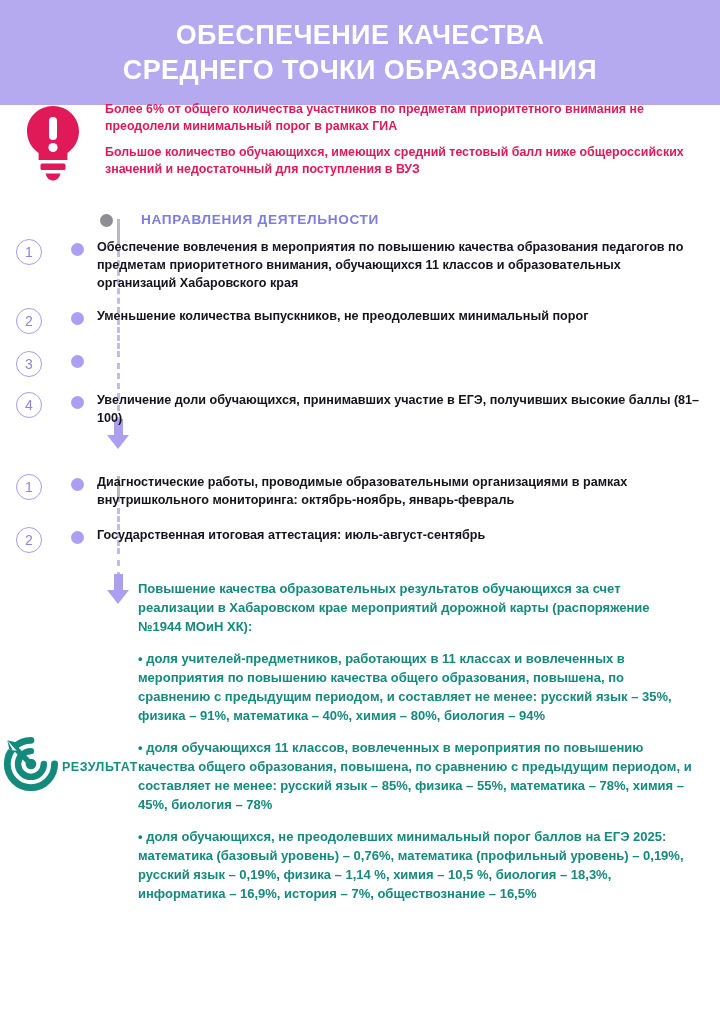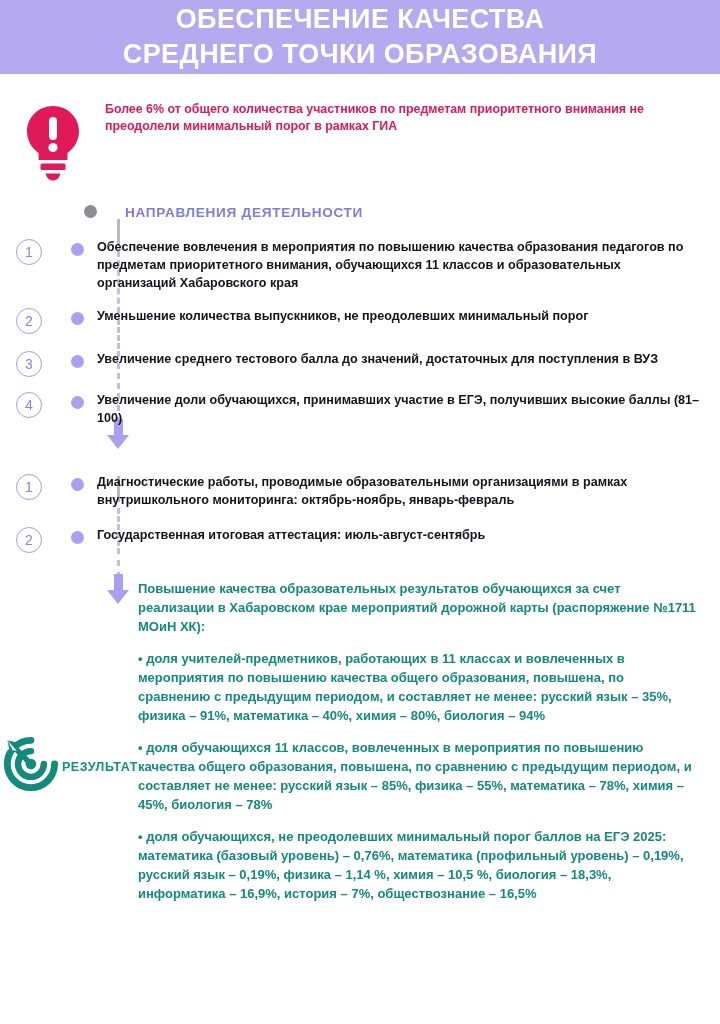--- a/index.html
+++ b/index.html
@@ -16,21 +16,21 @@
     font-family: "Liberation Sans", sans-serif;
     color: #000;
   }
 
   
   .header-band {
     position: absolute;
     left: 0;
     top: 0;
     width: 720px;
-    height: 74px;
+    height: 105px;
     background: #b5a9ef;
     display: flex;
     flex-direction: column;
     align-items: center;
     justify-content: center;
   }
   .header-line {
     color: #ffffff;
     font-weight: bold;
     font-size: 27px;
@@ -73,23 +73,24 @@
   .section {
     position: absolute;
     left: 0;
     width: 720px;
   }
   #section-directions { top: 205px; }
   #section-checkpoints { top: 462px; }
 
   .sec-header {
     display: flex;
-    align-items: flex-start;
+    align-items: flex-end;
     height: 22px;
     position: relative;
+    padding-left: 16px;
   }
   .pin-col {
     width: 125px;
     flex: 0 0 125px;
     display: flex;
     justify-content: flex-end;
     padding-right: 28px;
     box-sizing: border-box;
   }
   .pin {
@@ -239,20 +240,21 @@
     <svg width="54" height="76" viewBox="0 0 54 76">
       <path d="M27 1 C12.6 1 1 12.3 1 26.3 C1 35.4 5.6 43.3 12.6 47.9 L12.6 55 L41.4 55 L41.4 47.9 C48.4 43.3 53 35.4 53 26.3 C53 12.3 41.4 1 27 1 Z" fill="#e01a59"></path>
       <rect x="14.5" y="58.5" width="25" height="6.5" rx="1.5" fill="#e01a59"></rect>
       <path d="M19.5 68.5 L34.5 68.5 C33 73.5 30.4 75.5 27 75.5 C23.6 75.5 21 73.5 19.5 68.5 Z" fill="#e01a59"></path>
       <rect x="23" y="12" width="8" height="23" rx="4" fill="#ffffff"></rect>
       <circle cx="27" cy="42.5" r="4.6" fill="#ffffff"></circle>
     </svg>
   </div>
   <div class="alert-text">
     <p class="alert-para">Более 6% от общего количества участников по предметам приоритетного внимания не преодолели минимальный порог в рамках ГИА</p>
+    <p class="alert-para">Большое количество обучающихся, имеющих средний тестовый балл ниже общероссийских значений и недостаточный для поступления в ВУЗ</p>
   </div>
 </div>
 
 <div class="section" id="section-directions">
 
   <div class="rail solid" style="top:14px;  height:26px;"></div>
   <div class="rail dashed" style="top:46px;  height:62px;"></div>
   <div class="rail dashed" style="top:114px; height:38px;"></div>
   <div class="rail dashed" style="top:158px; height:36px;"></div>
   <div class="rail dashed" style="top:200px; height:18px;"></div>
@@ -288,21 +290,20 @@
     <div class="row-text">Уменьшение количества выпускников, не преодолевших минимальный порог</div>
   </div>
 
   <div class="tl-row" style="margin-top:16px;">
     <div class="num-col">
       <span class="num-circle">3</span>
     </div>
     <div class="dot-col">
         <span class="dot"></span>
       </div>
-    <div class="row-text">Увеличение среднего тестового балла до значений, достаточных для поступления в ВУЗ</div>
   </div>
 
   <div class="tl-row" style="margin-top:14px;">
     <div class="num-col">
       <span class="num-circle">4</span>
     </div>
     <div class="dot-col">
         <span class="dot"></span>
       </div>
     <div class="row-text">Увеличение доли обучающихся, принимавших участие в ЕГЭ, получивших высокие баллы (81–100)</div>
@@ -349,18 +350,18 @@
       <circle cx="36" cy="36" r="6.2" fill="#148a7c"></circle>
       <line x1="36" y1="36" x2="15.5" y2="15.5" stroke="#148a7c" stroke-width="6.5" stroke-linecap="round"></line>
       <path d="M9 9 L21.5 12.5 L12.5 21.5 Z" fill="#148a7c"></path>
       <path d="M9 9 L10 19.5 L19.5 20.5 Z" fill="#ffffff"></path>
       <path d="M8.5 8.5 L22 11.5 L19 14.5 Z" fill="#148a7c"></path>
       <path d="M8.5 8.5 L11.5 22 L14.5 19 Z" fill="#148a7c"></path>
     </svg>
     <div class="result-label">РЕЗУЛЬТАТ</div>
   </div>
   <div class="result-text-col">
-    <p class="result-para">Повышение качества образовательных результатов обучающихся за счет реализации в Хабаровском крае мероприятий дорожной карты (распоряжение №1711 МОиН ХК):</p>
+    <p class="result-para">Повышение качества образовательных результатов обучающихся за счет реализации в Хабаровском крае мероприятий дорожной карты (распоряжение №1944 МОиН ХК):</p>
     <p class="result-para">• доля учителей-предметников, работающих в 11 классах и вовлеченных в мероприятия по повышению качества общего образования, повышена, по сравнению с предыдущим периодом, и составляет не менее: русский язык – 35%, физика – 91%, математика – 40%, химия – 80%, биология – 94%</p>
     <p class="result-para">• доля обучающихся 11 классов, вовлеченных в мероприятия по повышению качества общего образования, повышена, по сравнению с предыдущим периодом, и составляет не менее: русский язык – 85%, физика – 55%, математика – 78%, химия – 45%, биология – 78%</p>
     <p class="result-para">• доля обучающихся, не преодолевших минимальный порог баллов на ЕГЭ 2025: математика (базовый уровень) – 0,76%, математика (профильный уровень) – 0,19%, русский язык – 0,19%, физика – 1,14 %, химия – 10,5 %, биология – 18,3%, информатика – 16,9%, история – 7%, обществознание – 16,5%</p>
   </div>
 </div>
 
 </body></html>

